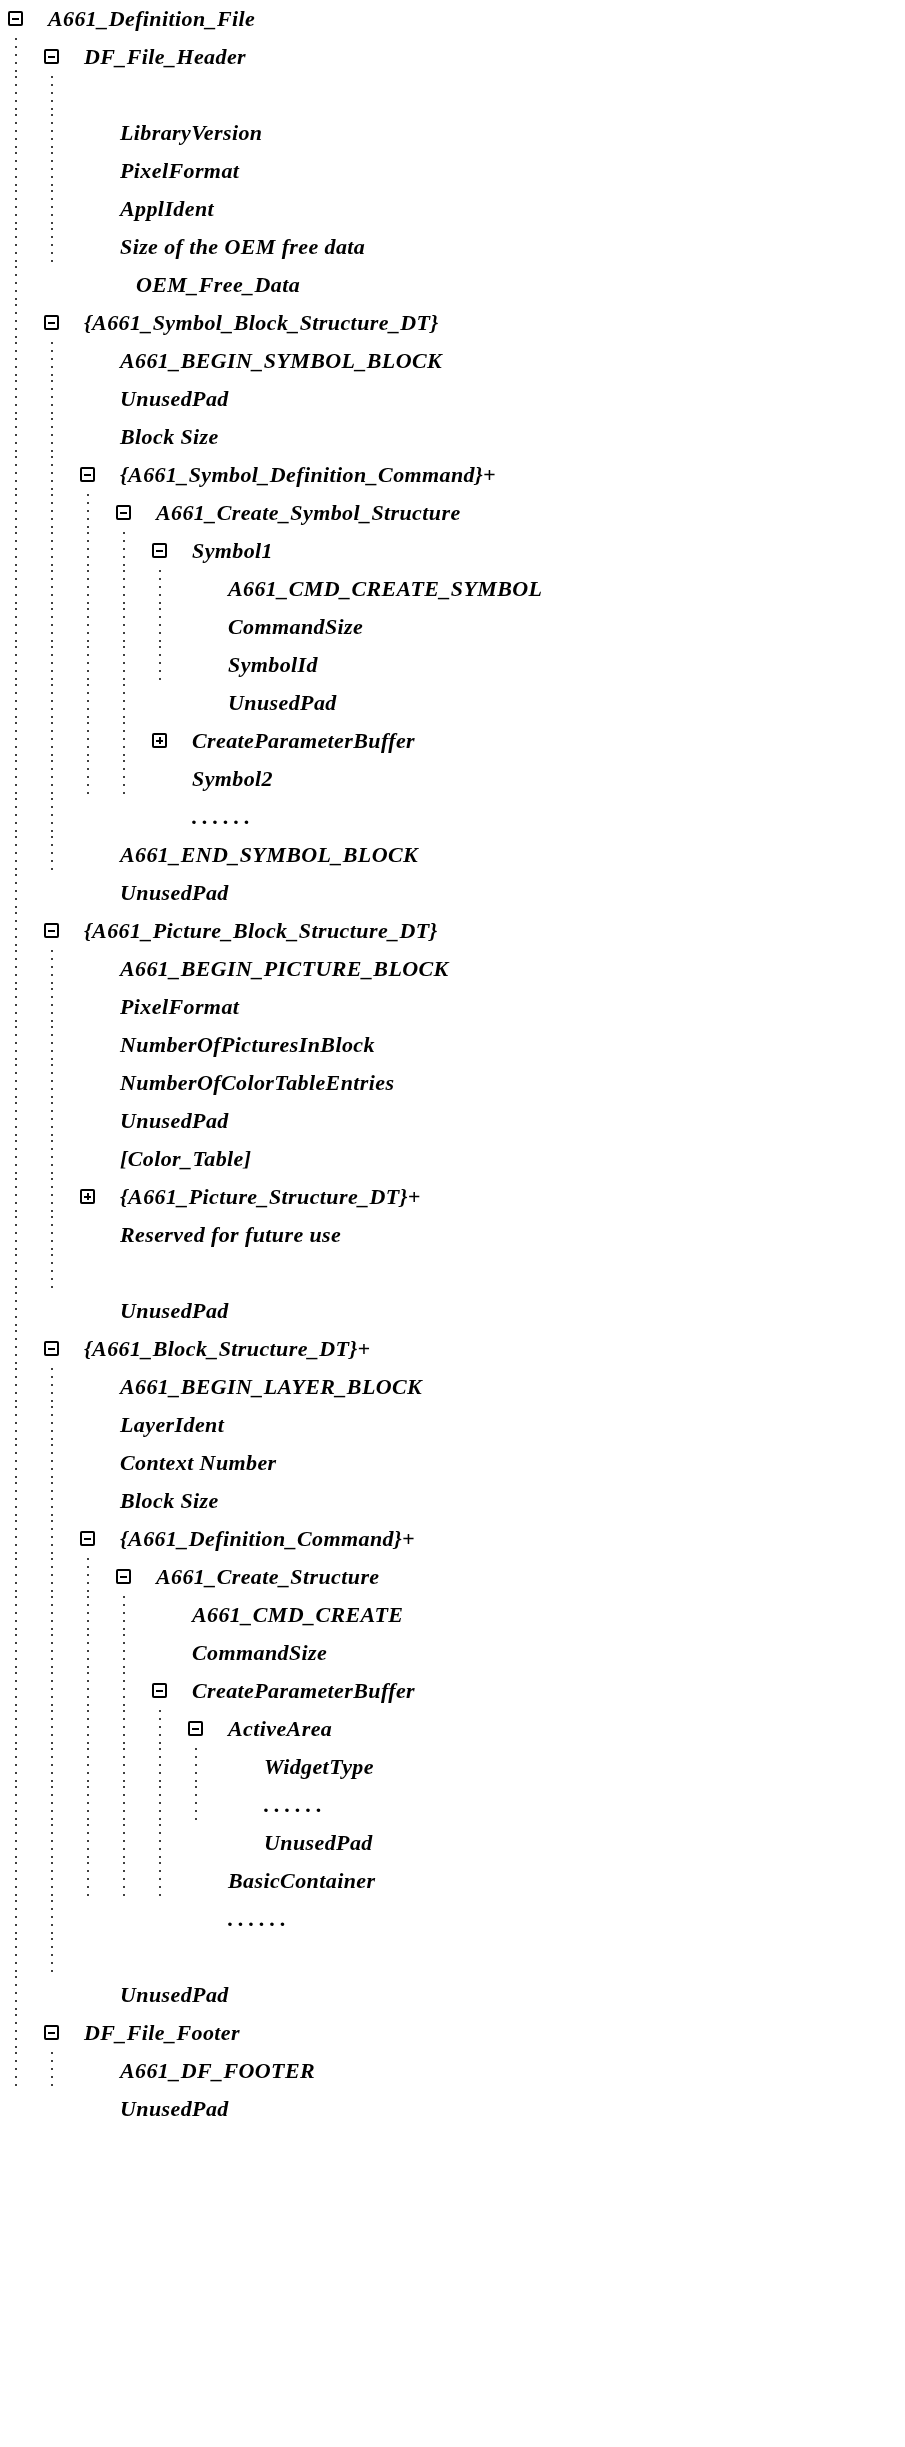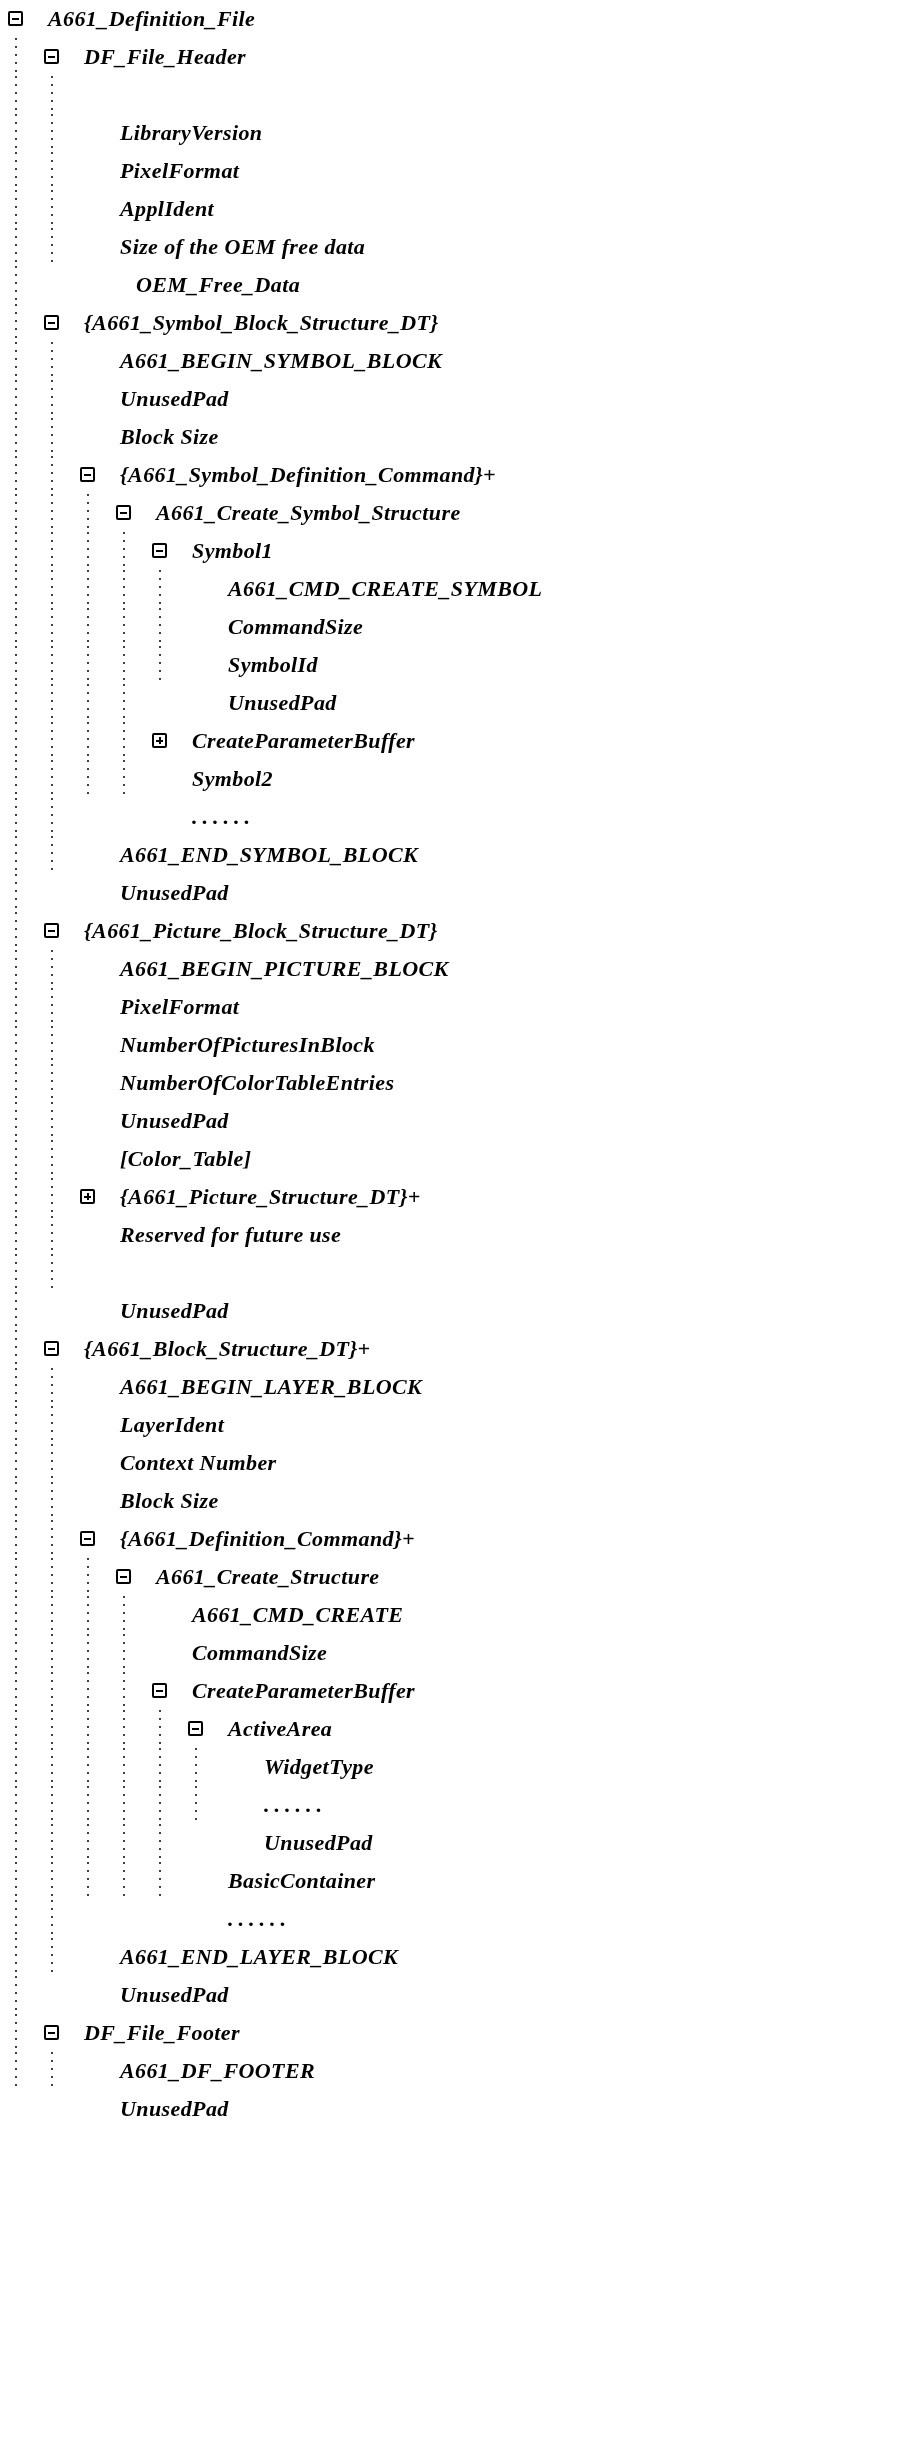--- a/index.html
+++ b/index.html
@@ -389,21 +389,20 @@
       <span class="label" style="left: 228px;">BasicContainer</span>
     </div>
     <div class="row">
       <span class="guide" style="left: 15px;"></span>
       <span class="guide" style="left: 51px;"></span>
       <span class="label dots" style="left: 228px;">......</span>
     </div>
     <div class="row">
       <span class="guide" style="left: 15px;"></span>
       <span class="guide" style="left: 51px;"></span>
-      <span class="label" style="left: 120px;">A661_END_LAYER_BLOCK</span>
     </div>
     <div class="row">
       <span class="guide" style="left: 15px;"></span>
       <span class="label" style="left: 120px;">UnusedPad</span>
     </div>
     <div class="row">
       <span class="guide" style="left: 15px;"></span>
       <span class="twisty" style="left: 44px;"></span>
       <span class="label" style="left: 84px;">DF_File_Footer</span>
     </div>

